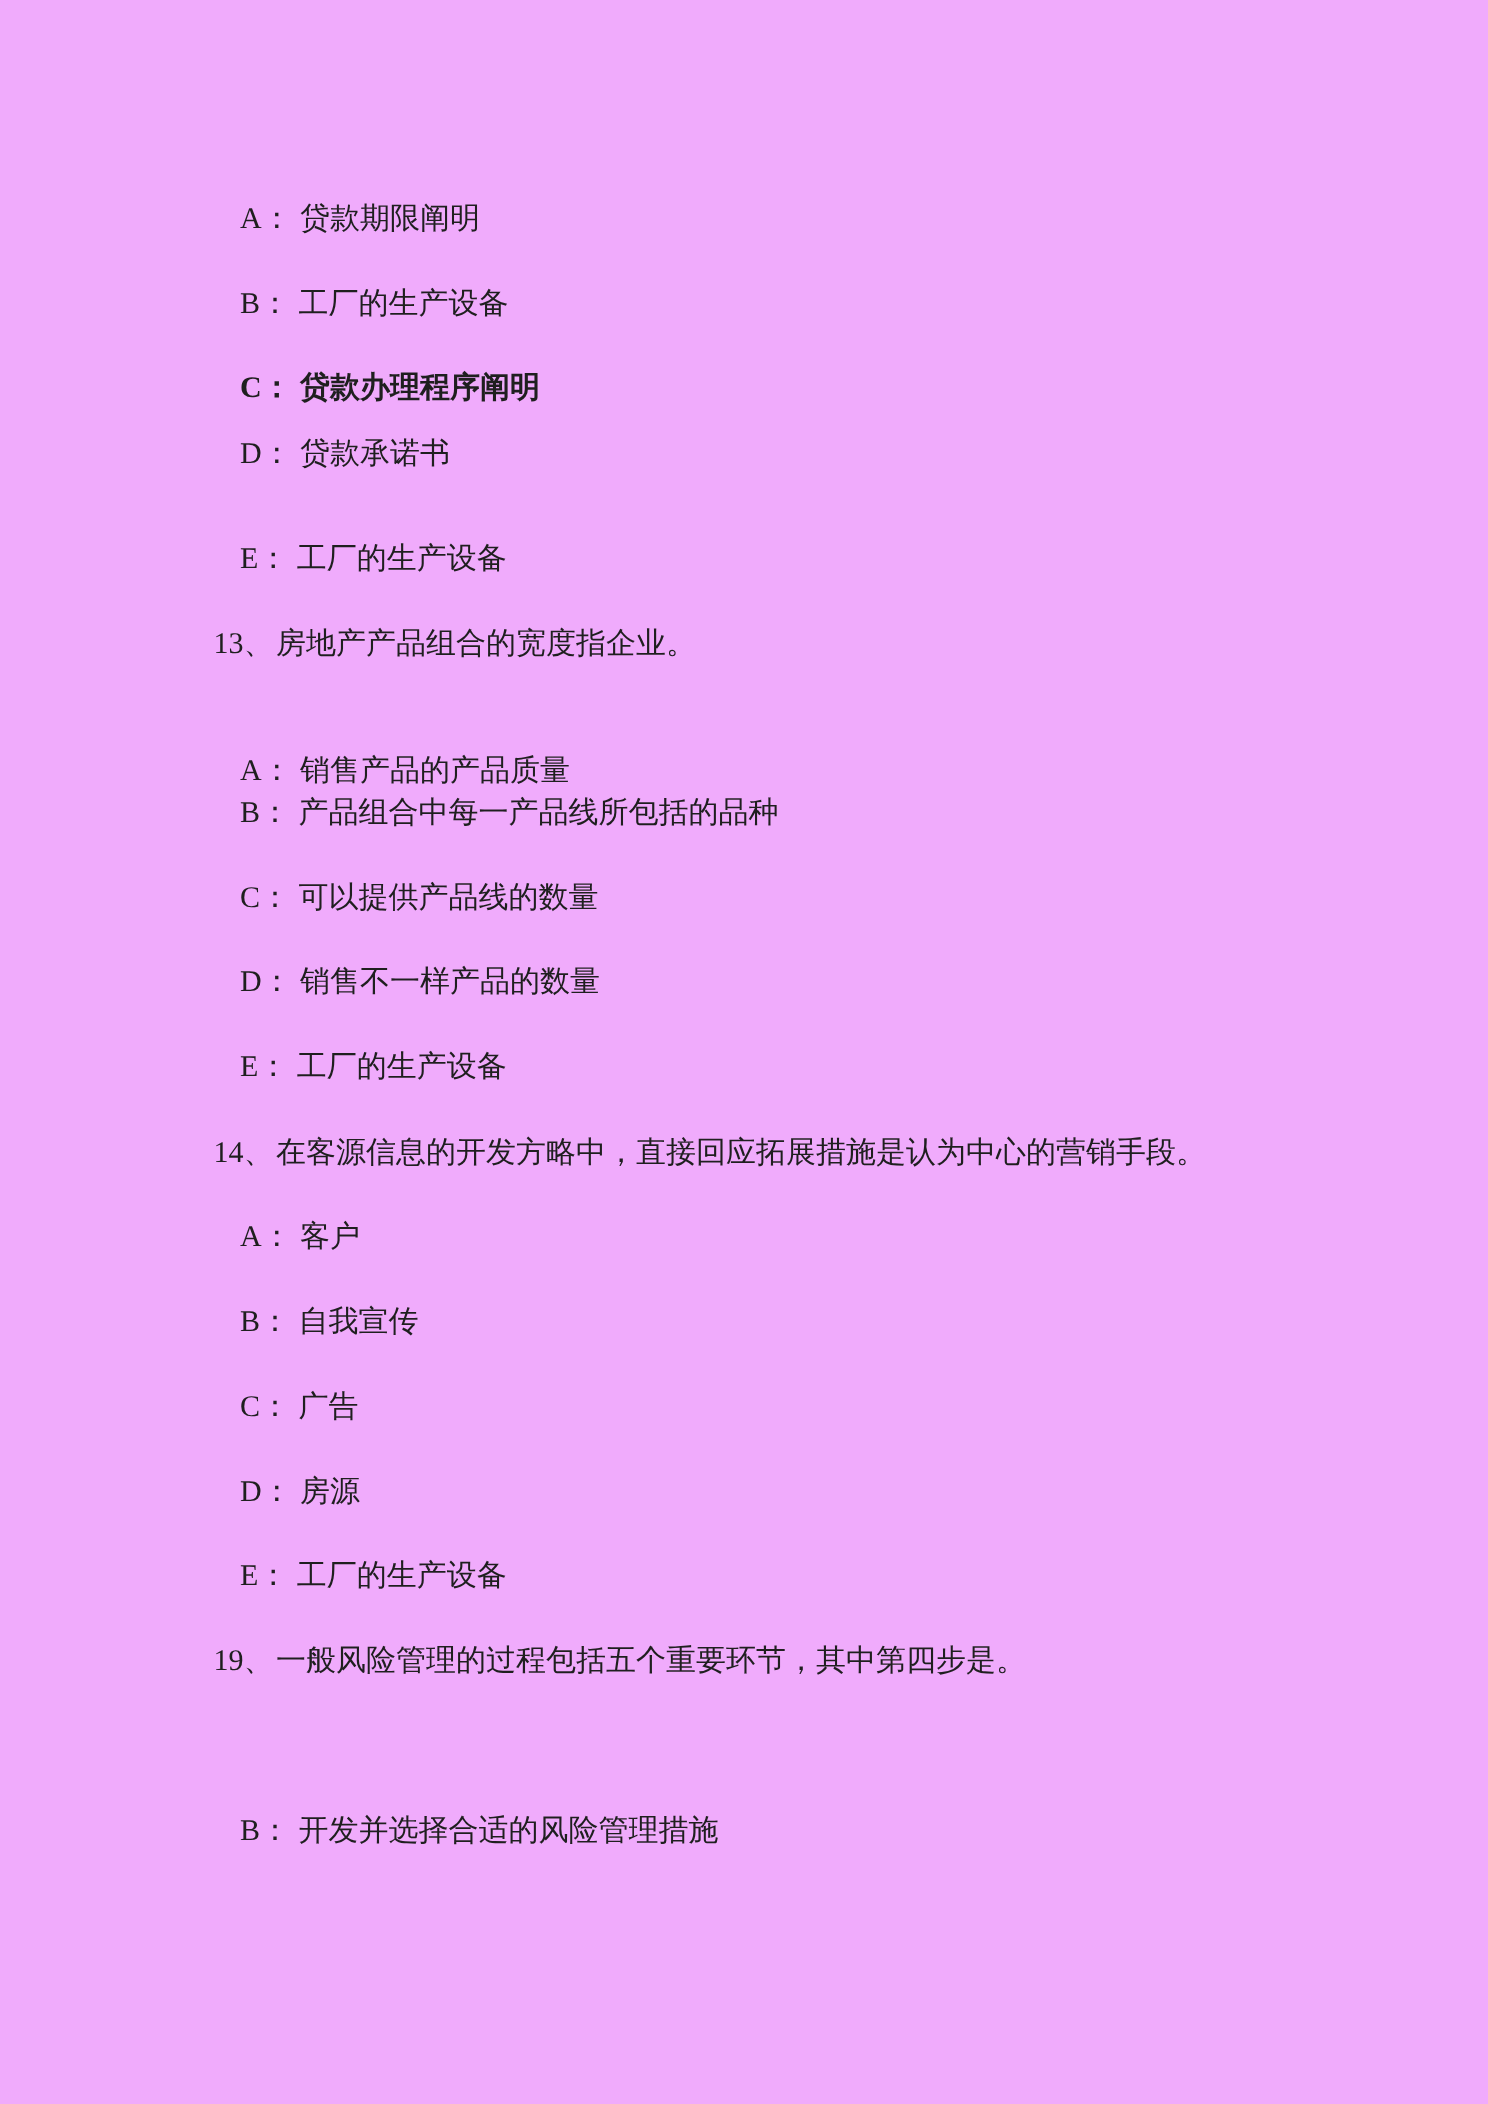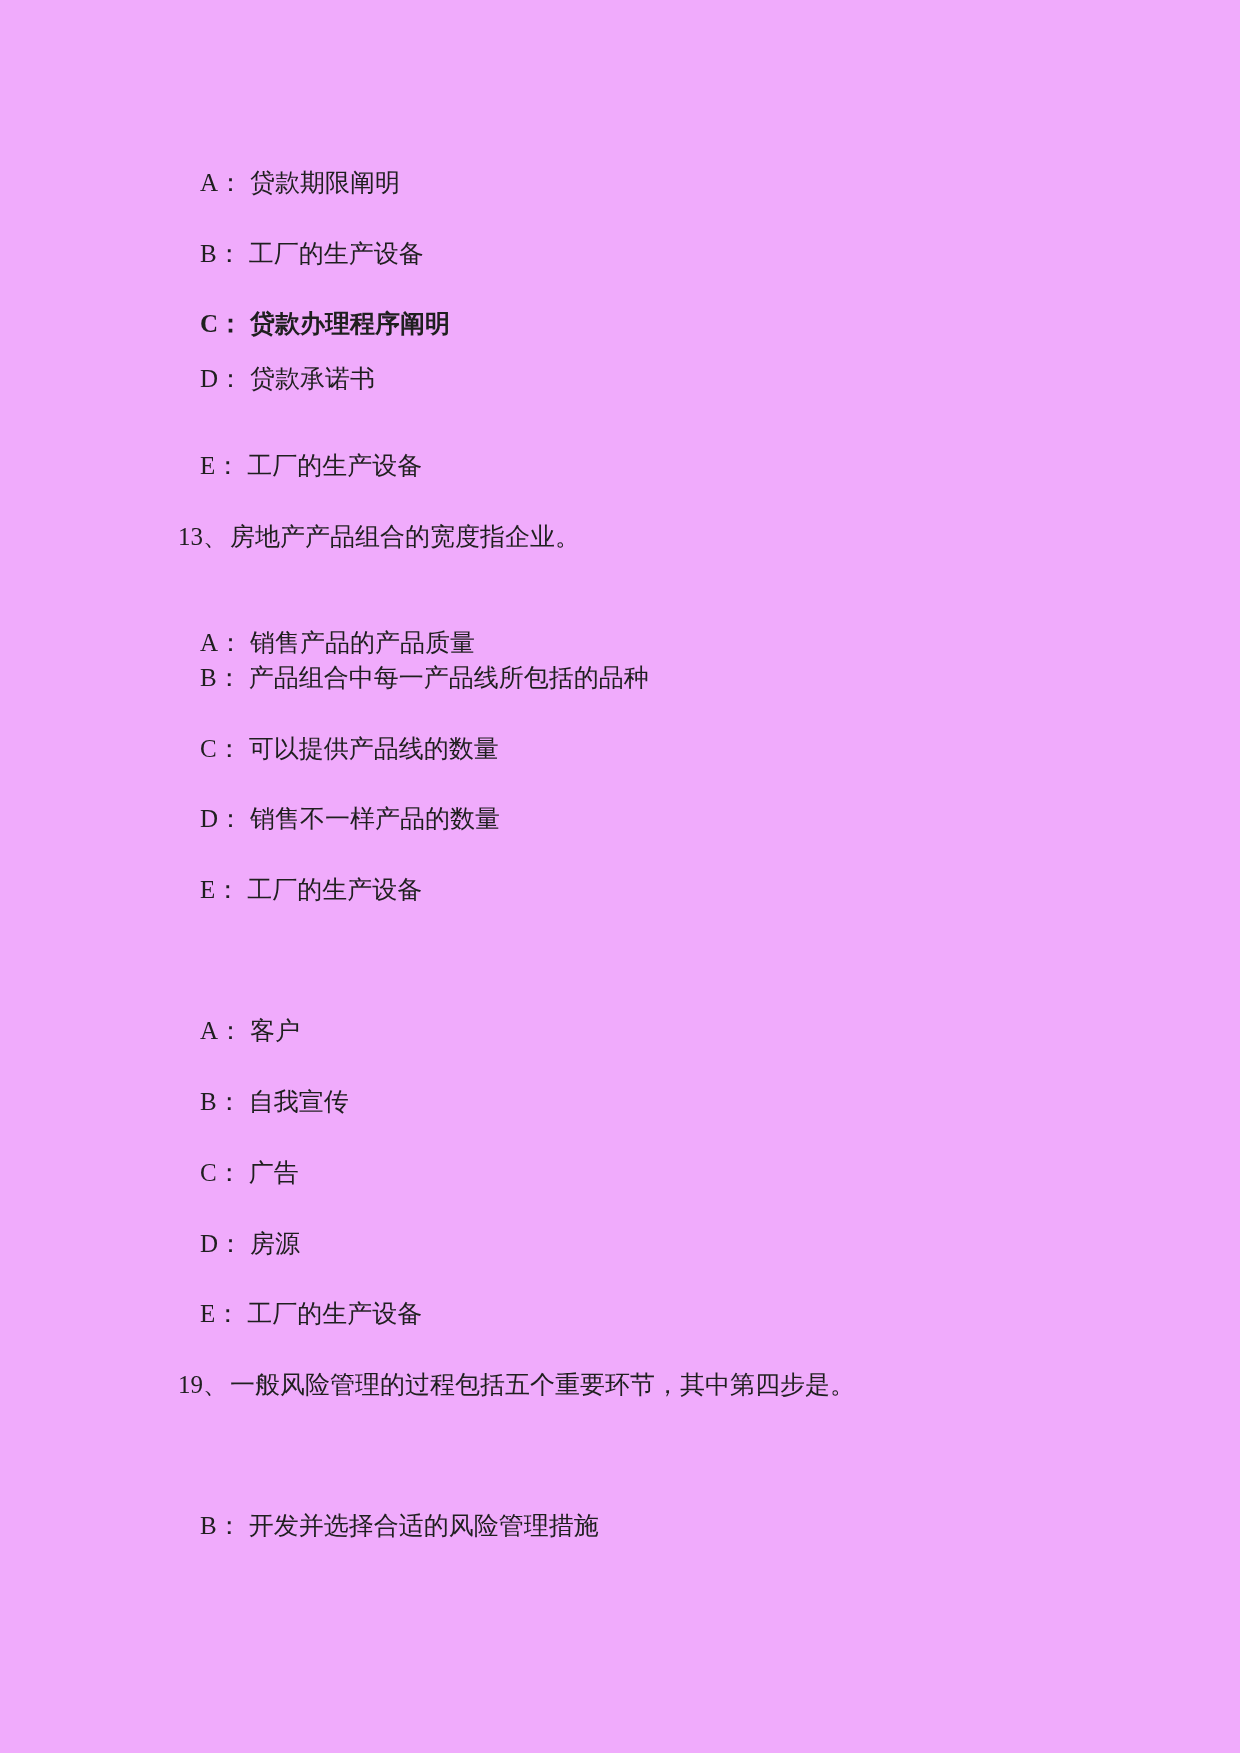--- a/index.html
+++ b/index.html
@@ -68,20 +68,23 @@
   </div>
 
   <div class="line option" style="top: 804px;">
     <span class="prefix">D：</span><span class="text">销售不一样产品的数量</span>
   </div>
 
   <div class="line option" style="top: 875px;">
     <span class="prefix">E：</span><span class="text">工厂的生产设备</span>
   </div>
 
+  <div class="line question" style="top: 946px;">
+    <span class="prefix">14、</span><span class="text">在客源信息的开发方略中，直接回应拓展措施是认为中心的营销手段。</span>
+  </div>
 
   <div class="line option" style="top: 1016px;">
     <span class="prefix">A：</span><span class="text">客户</span>
   </div>
 
   <div class="line option" style="top: 1087px;">
     <span class="prefix">B：</span><span class="text">自我宣传</span>
   </div>
 
   <div class="line option" style="top: 1158px;">

